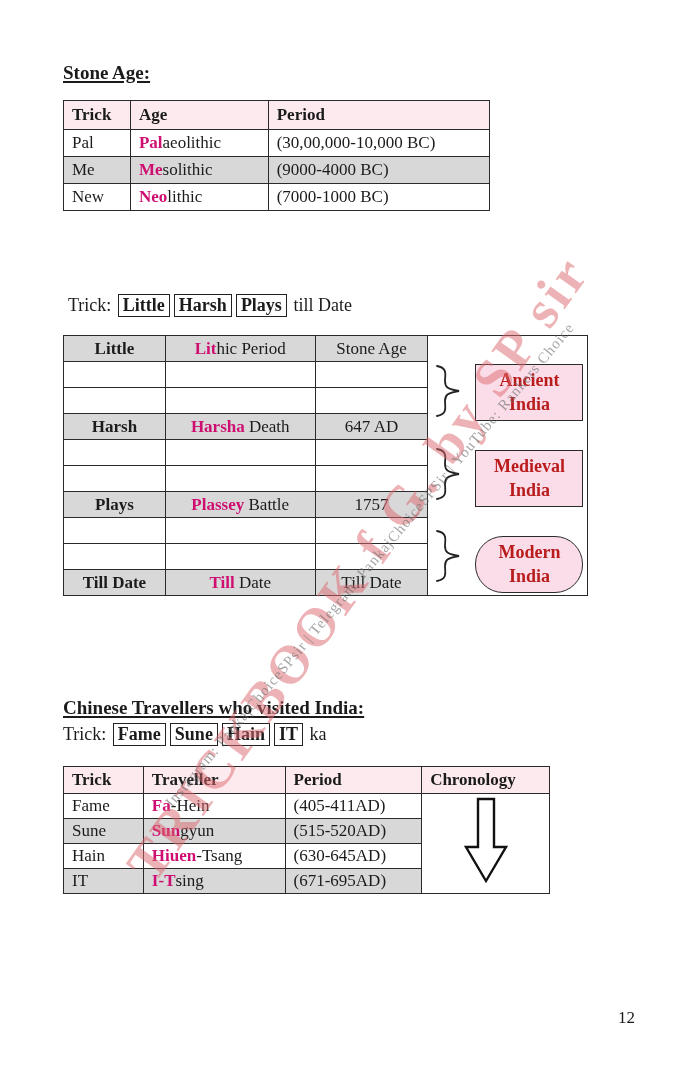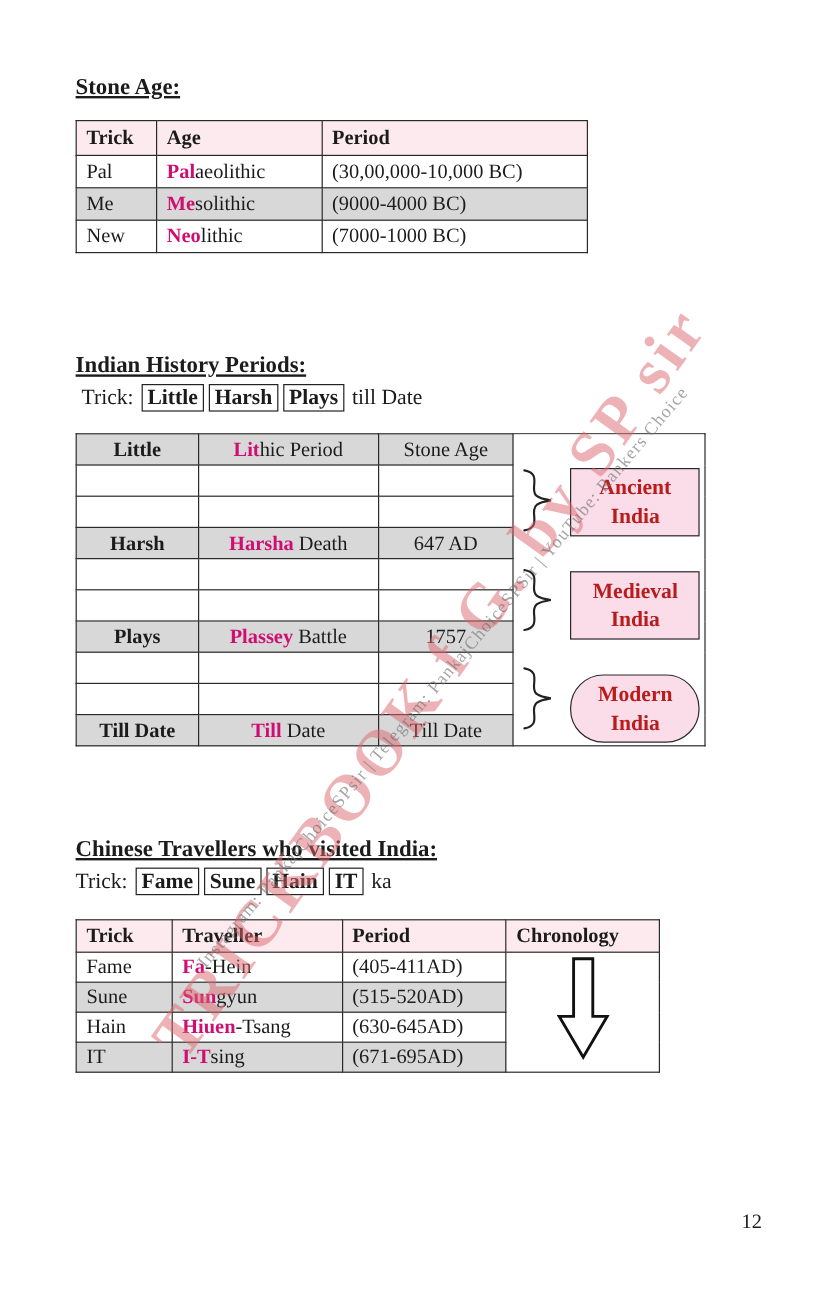--- a/index.html
+++ b/index.html
@@ -94,21 +94,20 @@
         <tr>
           <td>New</td>
           <td><span class="hl">Neo</span><span>lithic</span></td>
           <td>(7000-1000 BC)</td>
         </tr>
       </tbody>
     </table>
   </div>
 
   <div class="section" style="top:294px;">
-    <div class="heading">Indian History Periods:</div>
     <div class="trickline" style="padding-left:5px;">
       <span>Trick:</span>
       <span class="tbox">Little</span><span class="tbox">Harsh</span><span class="tbox">Plays</span>
       <span>till Date</span>
     </div>
     <table class="t2">
       <colgroup>
           <col style="width:102px">
           <col style="width:150px">
           <col style="width:113px">

